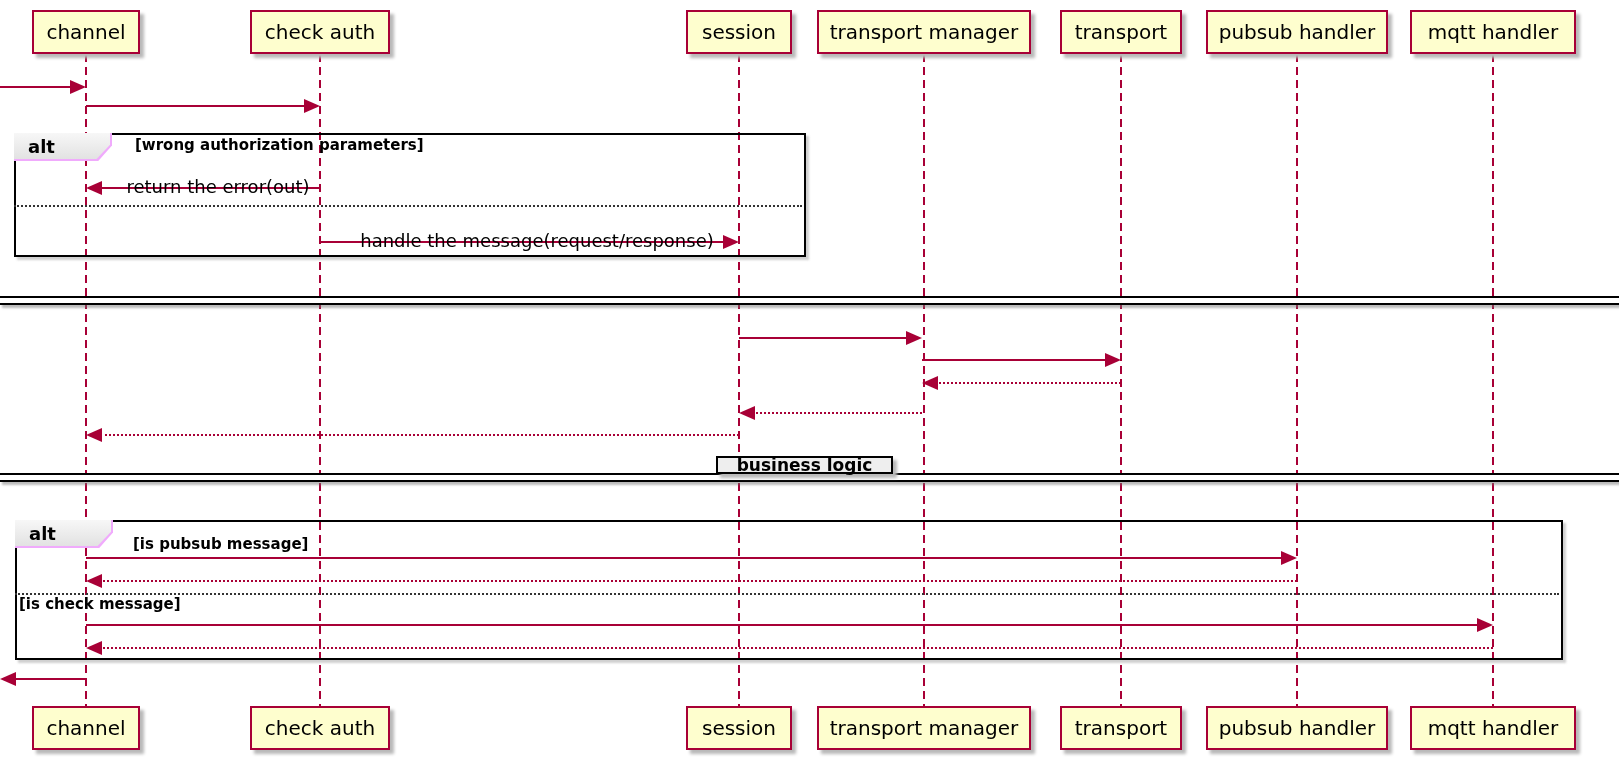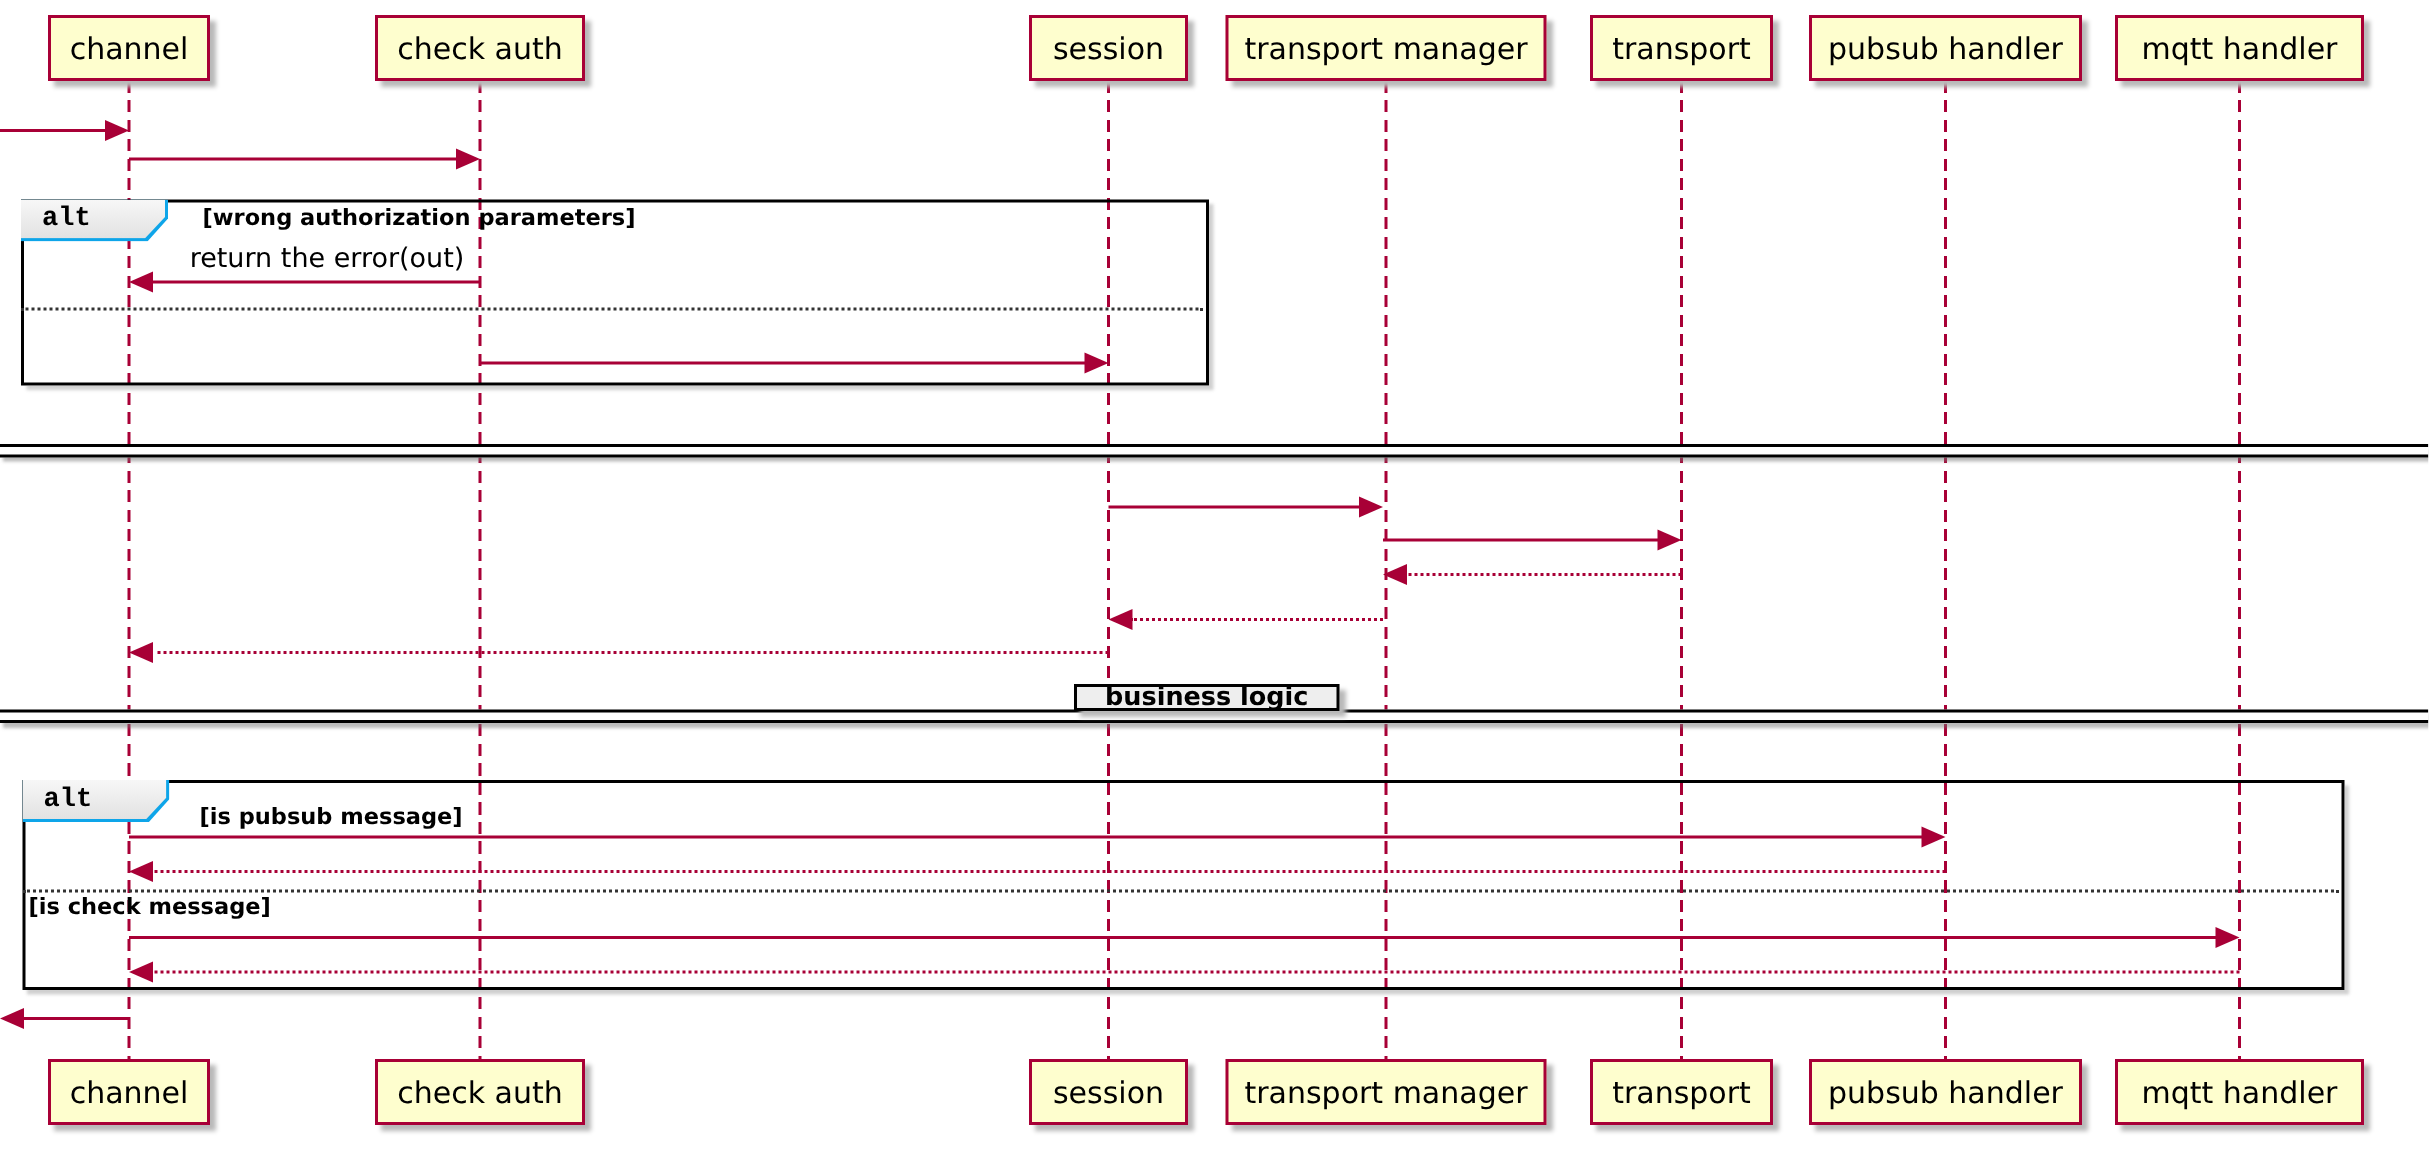--- a/index.html
+++ b/index.html
@@ -17,25 +17,25 @@
   .pbox{position:absolute;height:40px;background:var(--box-fill);border:2px solid var(--accent);
     box-shadow:4px 4px 3px #b9b9b9;display:flex;align-items:center;justify-content:center;
     font-size:20px;line-height:1;z-index:6;}
 
   .msg-line{position:absolute;height:0;z-index:3;}
   .msg-line.solid{border-top:2px solid var(--accent);}
   .msg-line.dotted{border-top:2px dotted var(--accent);}
   .msg-head{position:absolute;width:0;height:0;z-index:3;}
   .msg-head.right{border-top:7px solid transparent;border-bottom:7px solid transparent;border-left:16px solid var(--accent);}
   .msg-head.left{border-top:7px solid transparent;border-bottom:7px solid transparent;border-right:16px solid var(--accent);}
-  .msg-label{position:absolute;font-size:18px;white-space:nowrap;transform:translateX(-50%);z-index:3;}
+  .msg-label{position:absolute;font-size:18px;white-space:nowrap;transform:translateX(-50%);z-index:3;margin-top:14px;}
 
   .frame{position:absolute;border:2px solid #000;box-shadow:3px 3px 2px rgba(150,150,150,.45);z-index:2;}
-  .frame-tab{position:absolute;left:-2px;top:-2px;width:98px;height:28px;background:#0ea5e9;
-    clip-path:polygon(0 0,100% 0,100% 45%,86% 100%,0 100%);z-index:3;font-family:Liberation Mono, monospace;}
+  .frame-tab{position:absolute;left:-2px;top:-2px;width:98px;height:28px;background:#f0abfc;
+    clip-path:polygon(0 0,100% 0,100% 45%,86% 100%,0 100%);z-index:3;}
   .frame-tab-fill{position:absolute;left:0;top:0;right:2px;bottom:2px;
     background:linear-gradient(#f7f7f7,#e2e2e2);clip-path:polygon(0 0,100% 0,100% 45%,86% 100%,0 100%);
     display:flex;align-items:center;padding-left:14px;font-weight:bold;font-size:18px;box-sizing:border-box;}
   .frame-guard{position:absolute;font-weight:bold;font-size:15px;white-space:nowrap;z-index:3;}
   .frame-sep{position:absolute;height:0;border-top:2px dotted #333;z-index:2;}
 
   .divider-line{position:absolute;left:0;height:5px;background:#fff;border-top:2px solid #000;
     border-bottom:2px solid #000;box-shadow:2px 3px 2px rgba(120,120,120,.5);z-index:4;}
   .divider-label{position:absolute;background:var(--frame-fill);border:2px solid #000;
     box-shadow:4px 4px 3px #b9b9b9;display:flex;align-items:center;justify-content:center;
@@ -83,20 +83,21 @@
     <div class="frame-sep" style="left: 15px; top: 593px; width: 1544px;"></div>
     <div class="msg-line solid" style="left: 0px; top: 86px; width: 72px;"></div>
     <div class="msg-head right" style="left: 70px; top: 80px;"></div>
     <div class="msg-line solid" style="left: 86px; top: 105px; width: 220px;"></div>
     <div class="msg-head right" style="left: 304px; top: 99px;"></div>
     <div class="msg-line solid" style="left: 100px; top: 187px; width: 220px;"></div>
     <div class="msg-head left" style="left: 86px; top: 181px;"></div>
     <div class="msg-label" style="left: 218px; top: 162px;">return the error(out)</div>
     <div class="msg-line solid" style="left: 320px; top: 241px; width: 405px;"></div>
     <div class="msg-head right" style="left: 723px; top: 235px;"></div>
+    <div class="msg-label" style="left: 537px; top: 216px;">handle the message(request/response)</div>
     <div class="msg-line solid" style="left: 739px; top: 337px; width: 169px;"></div>
     <div class="msg-head right" style="left: 906px; top: 331px;"></div>
     <div class="msg-line solid" style="left: 922px; top: 359px; width: 185px;"></div>
     <div class="msg-head right" style="left: 1105px; top: 353px;"></div>
     <div class="msg-line dotted" style="left: 936px; top: 382px; width: 185px;"></div>
     <div class="msg-head left" style="left: 922px; top: 376px;"></div>
     <div class="msg-line dotted" style="left: 753px; top: 412px; width: 169px;"></div>
     <div class="msg-head left" style="left: 739px; top: 406px;"></div>
     <div class="msg-line dotted" style="left: 100px; top: 434px; width: 639px;"></div>
     <div class="msg-head left" style="left: 86px; top: 428px;"></div>

